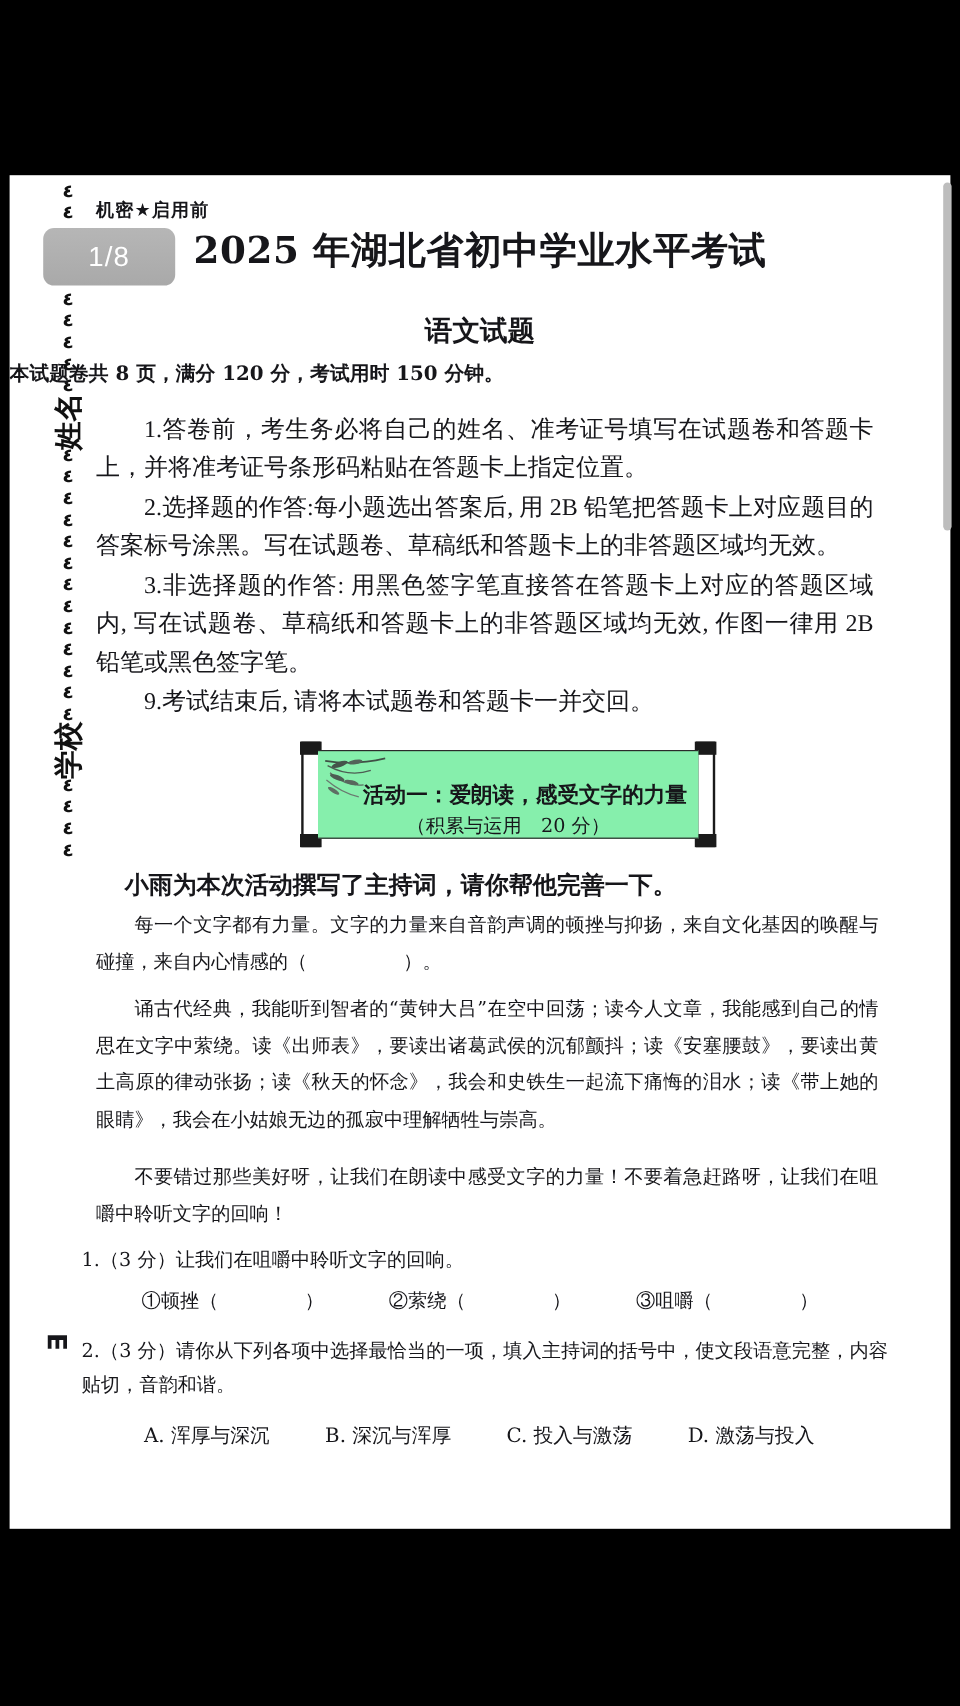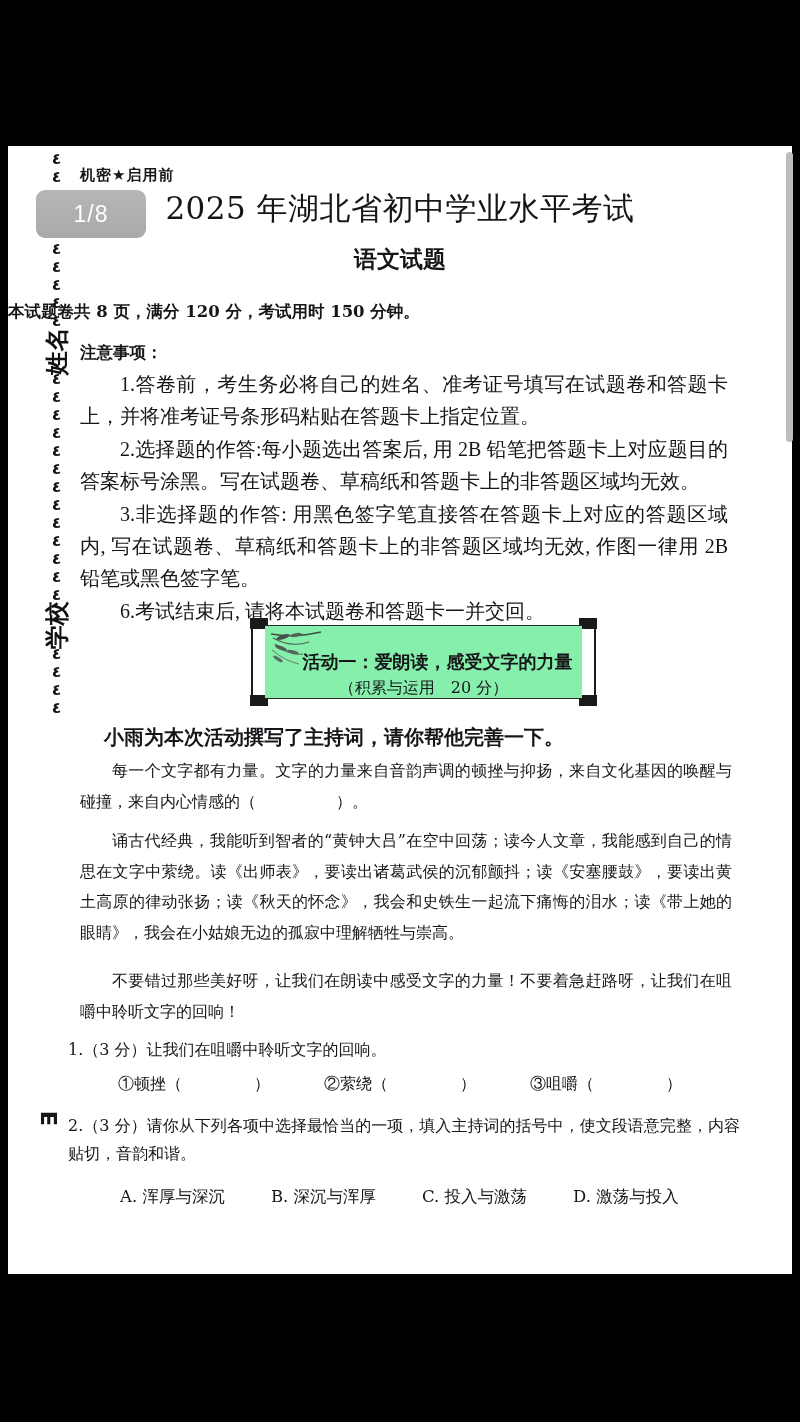--- a/index.html
+++ b/index.html
@@ -128,31 +128,31 @@
   }
 
   h1.title {
     position: absolute;
     left: 0;
     right: 0;
     top: 42px;
     text-align: center;
     margin: 0;
     font-size: 31px;
-    font-weight: normal;
+    font-weight: bold;
     letter-spacing: 0.5px;
     font-family: "DejaVu Serif", serif;
   }
   h2.subject {
     position: absolute;
     left: 0;
     right: 0;
     top: 98px;
     text-align: center;
-    margin: 0;
+    margin: 16px;
     font-size: 23px;
     font-weight: bold;
     font-family: "DejaVu Serif", serif;
   }
   .exam-meta {
     position: absolute;
     left: 0;
     right: 0;
     top: 155px;
     font-size: 16.5px;
@@ -375,25 +375,24 @@
         <span class="bind-arrow">٤</span>
         <span class="bind-arrow">٤</span>
       </div>
       <div class="bind-tail">∃</div>
 
       <h1 class="title">2025 年湖北省初中学业水平考试</h1>
       <h2 class="subject">语文试题</h2>
       <div class="exam-meta">本试题卷共 8 页，满分 120 分，考试用时 150 分钟。</div>
 
       <div class="body-block">
-        <p class="notice-head">注意事项：</p>
         <p class="notice-item">1.答卷前，考生务必将自己的姓名、准考证号填写在试题卷和答题卡上，并将准考证号条形码粘贴在答题卡上指定位置。</p>
         <p class="notice-item">2.选择题的作答:每小题选出答案后, 用 2B 铅笔把答题卡上对应题目的答案标号涂黑。写在试题卷、草稿纸和答题卡上的非答题区域均无效。</p>
         <p class="notice-item">3.非选择题的作答: 用黑色签字笔直接答在答题卡上对应的答题区域内, 写在试题卷、草稿纸和答题卡上的非答题区域均无效, 作图一律用 2B 铅笔或黑色签字笔。</p>
-        <p class="notice-item">6.考试结束后, 请将本试题卷和答题卡一并交回。</p>
+        <p class="notice-item">9.考试结束后, 请将本试题卷和答题卡一并交回。</p>
       </div>
 
 
       <div class="scroll-banner">
         <div class="scroll-rod left"></div>
         <div class="scroll-rod right"></div>
         <div class="scroll-sheet">
           <svg class="scroll-deco" viewBox="0 0 95 44">
             <path d="M2 6 Q26 10 52 4" stroke="#333" stroke-width="1.4" fill="none"></path>
             <path d="M4 10 Q22 20 40 14" stroke="#444" stroke-width="1.1" fill="none"></path>

